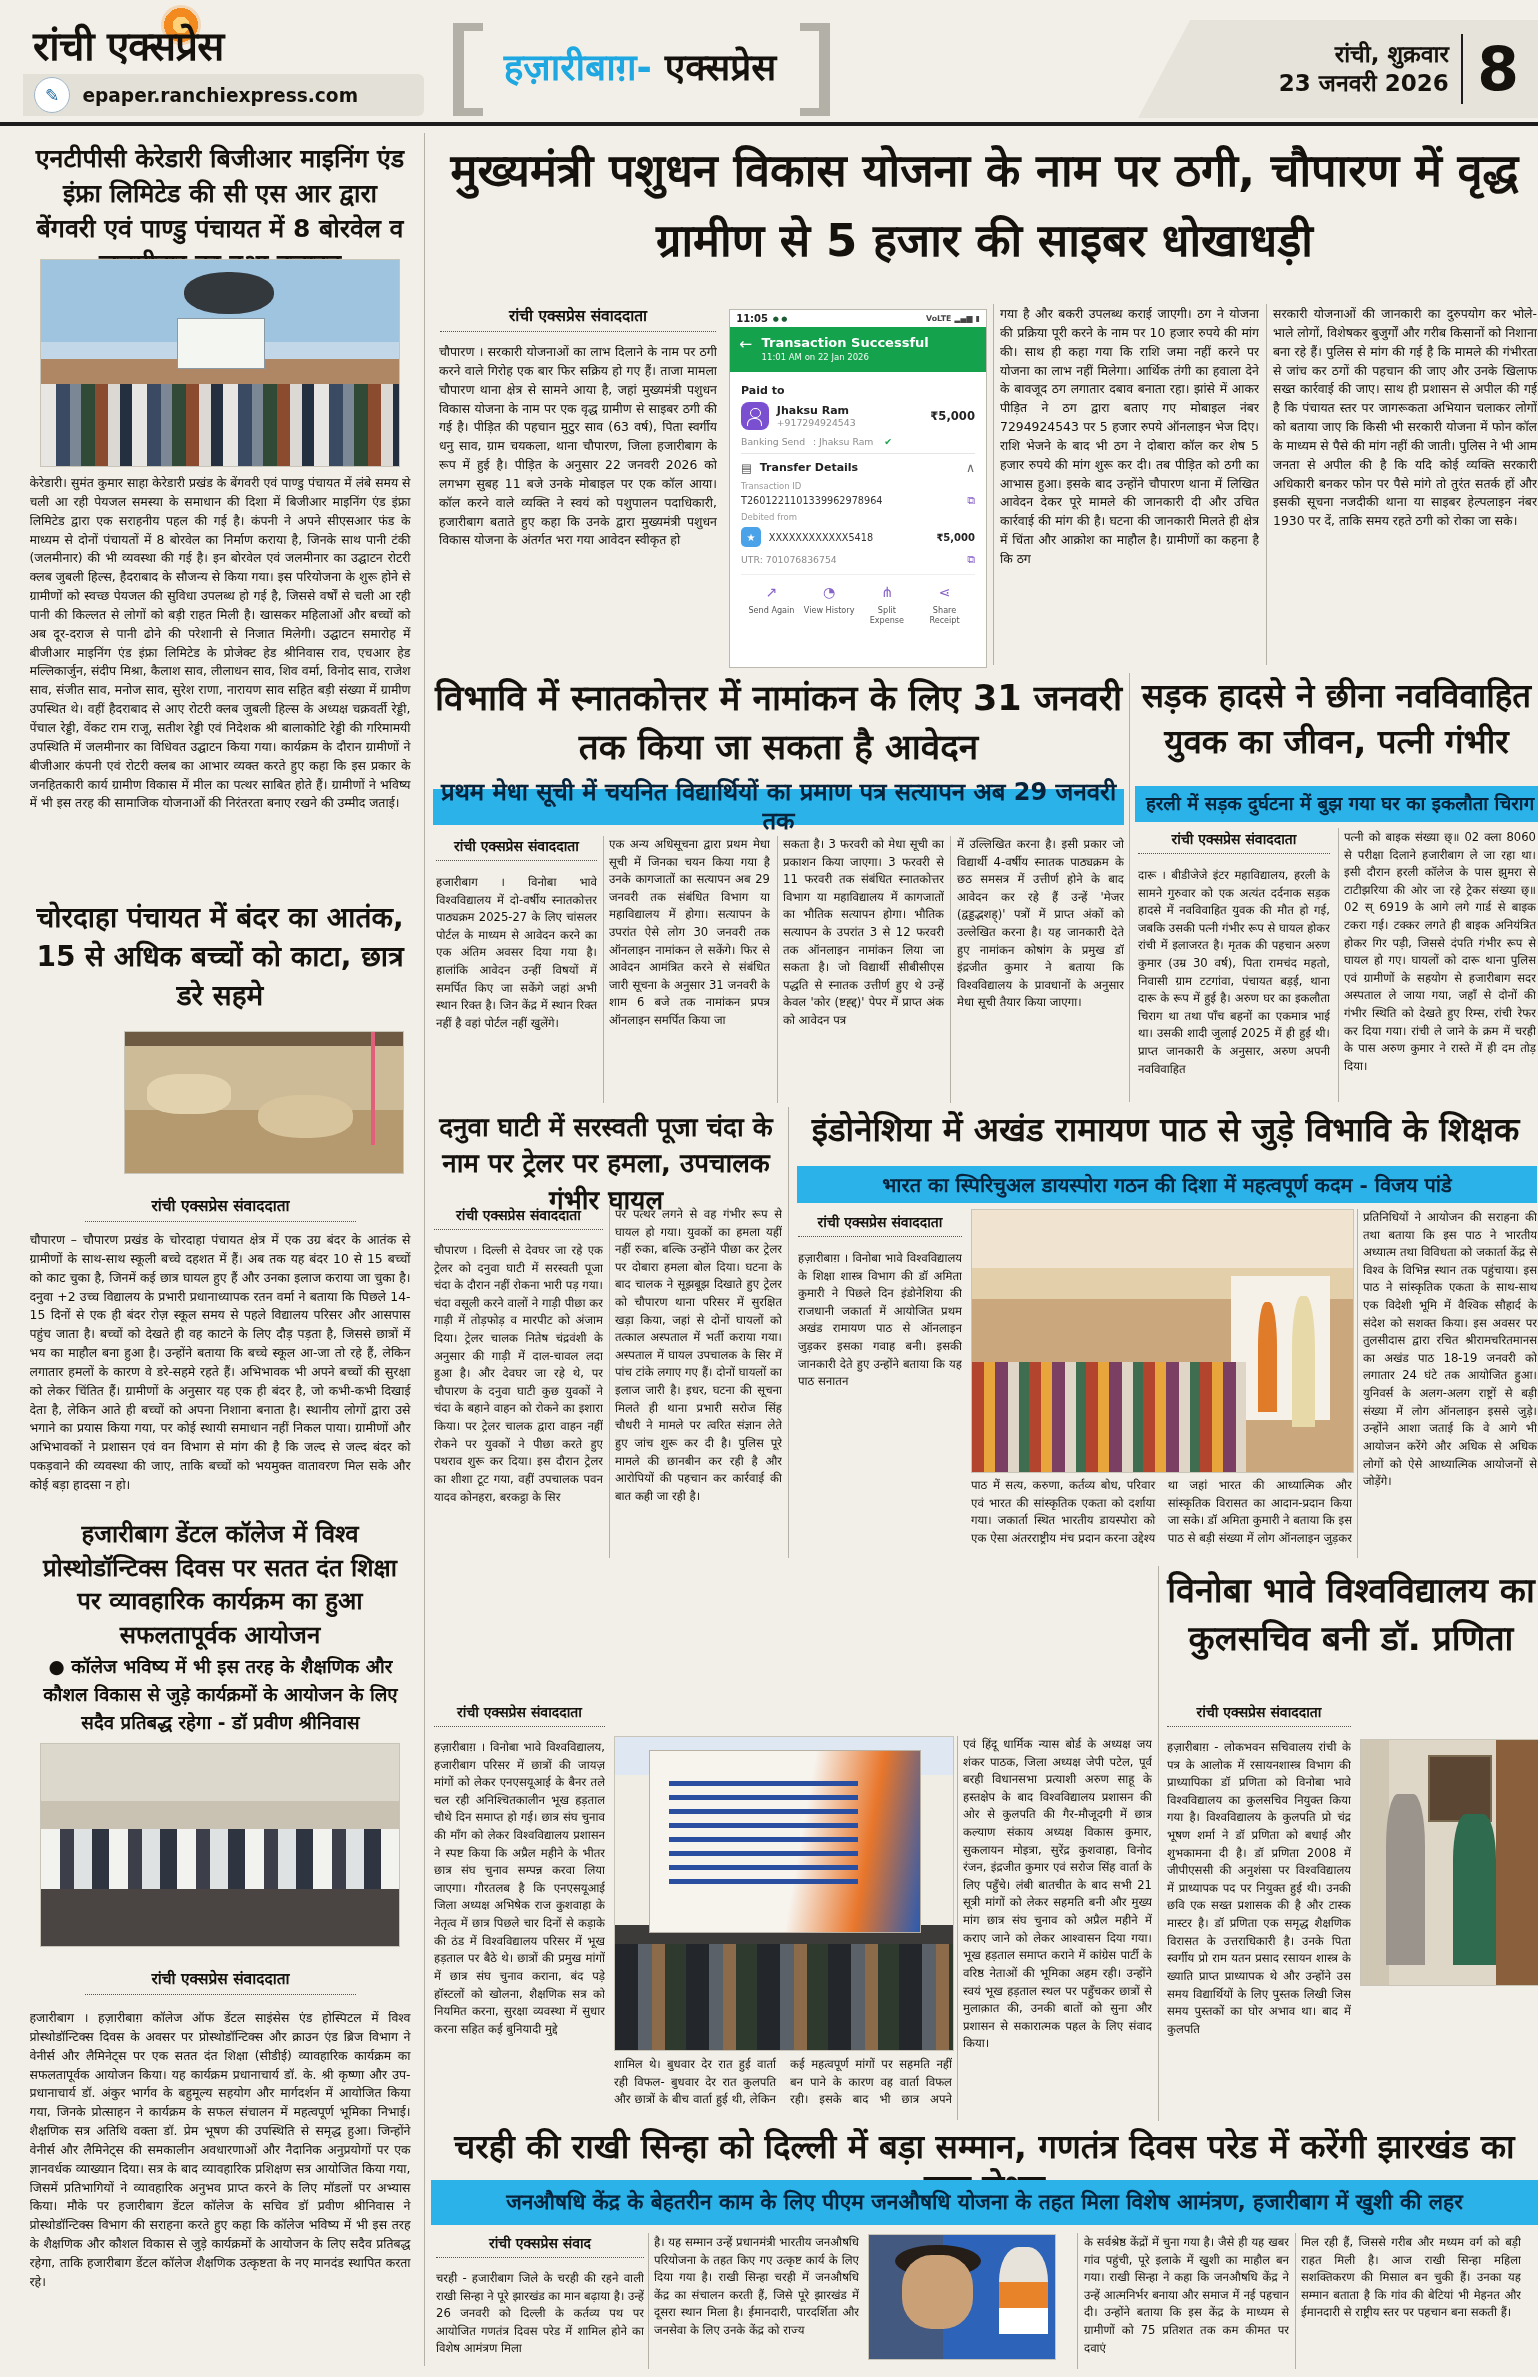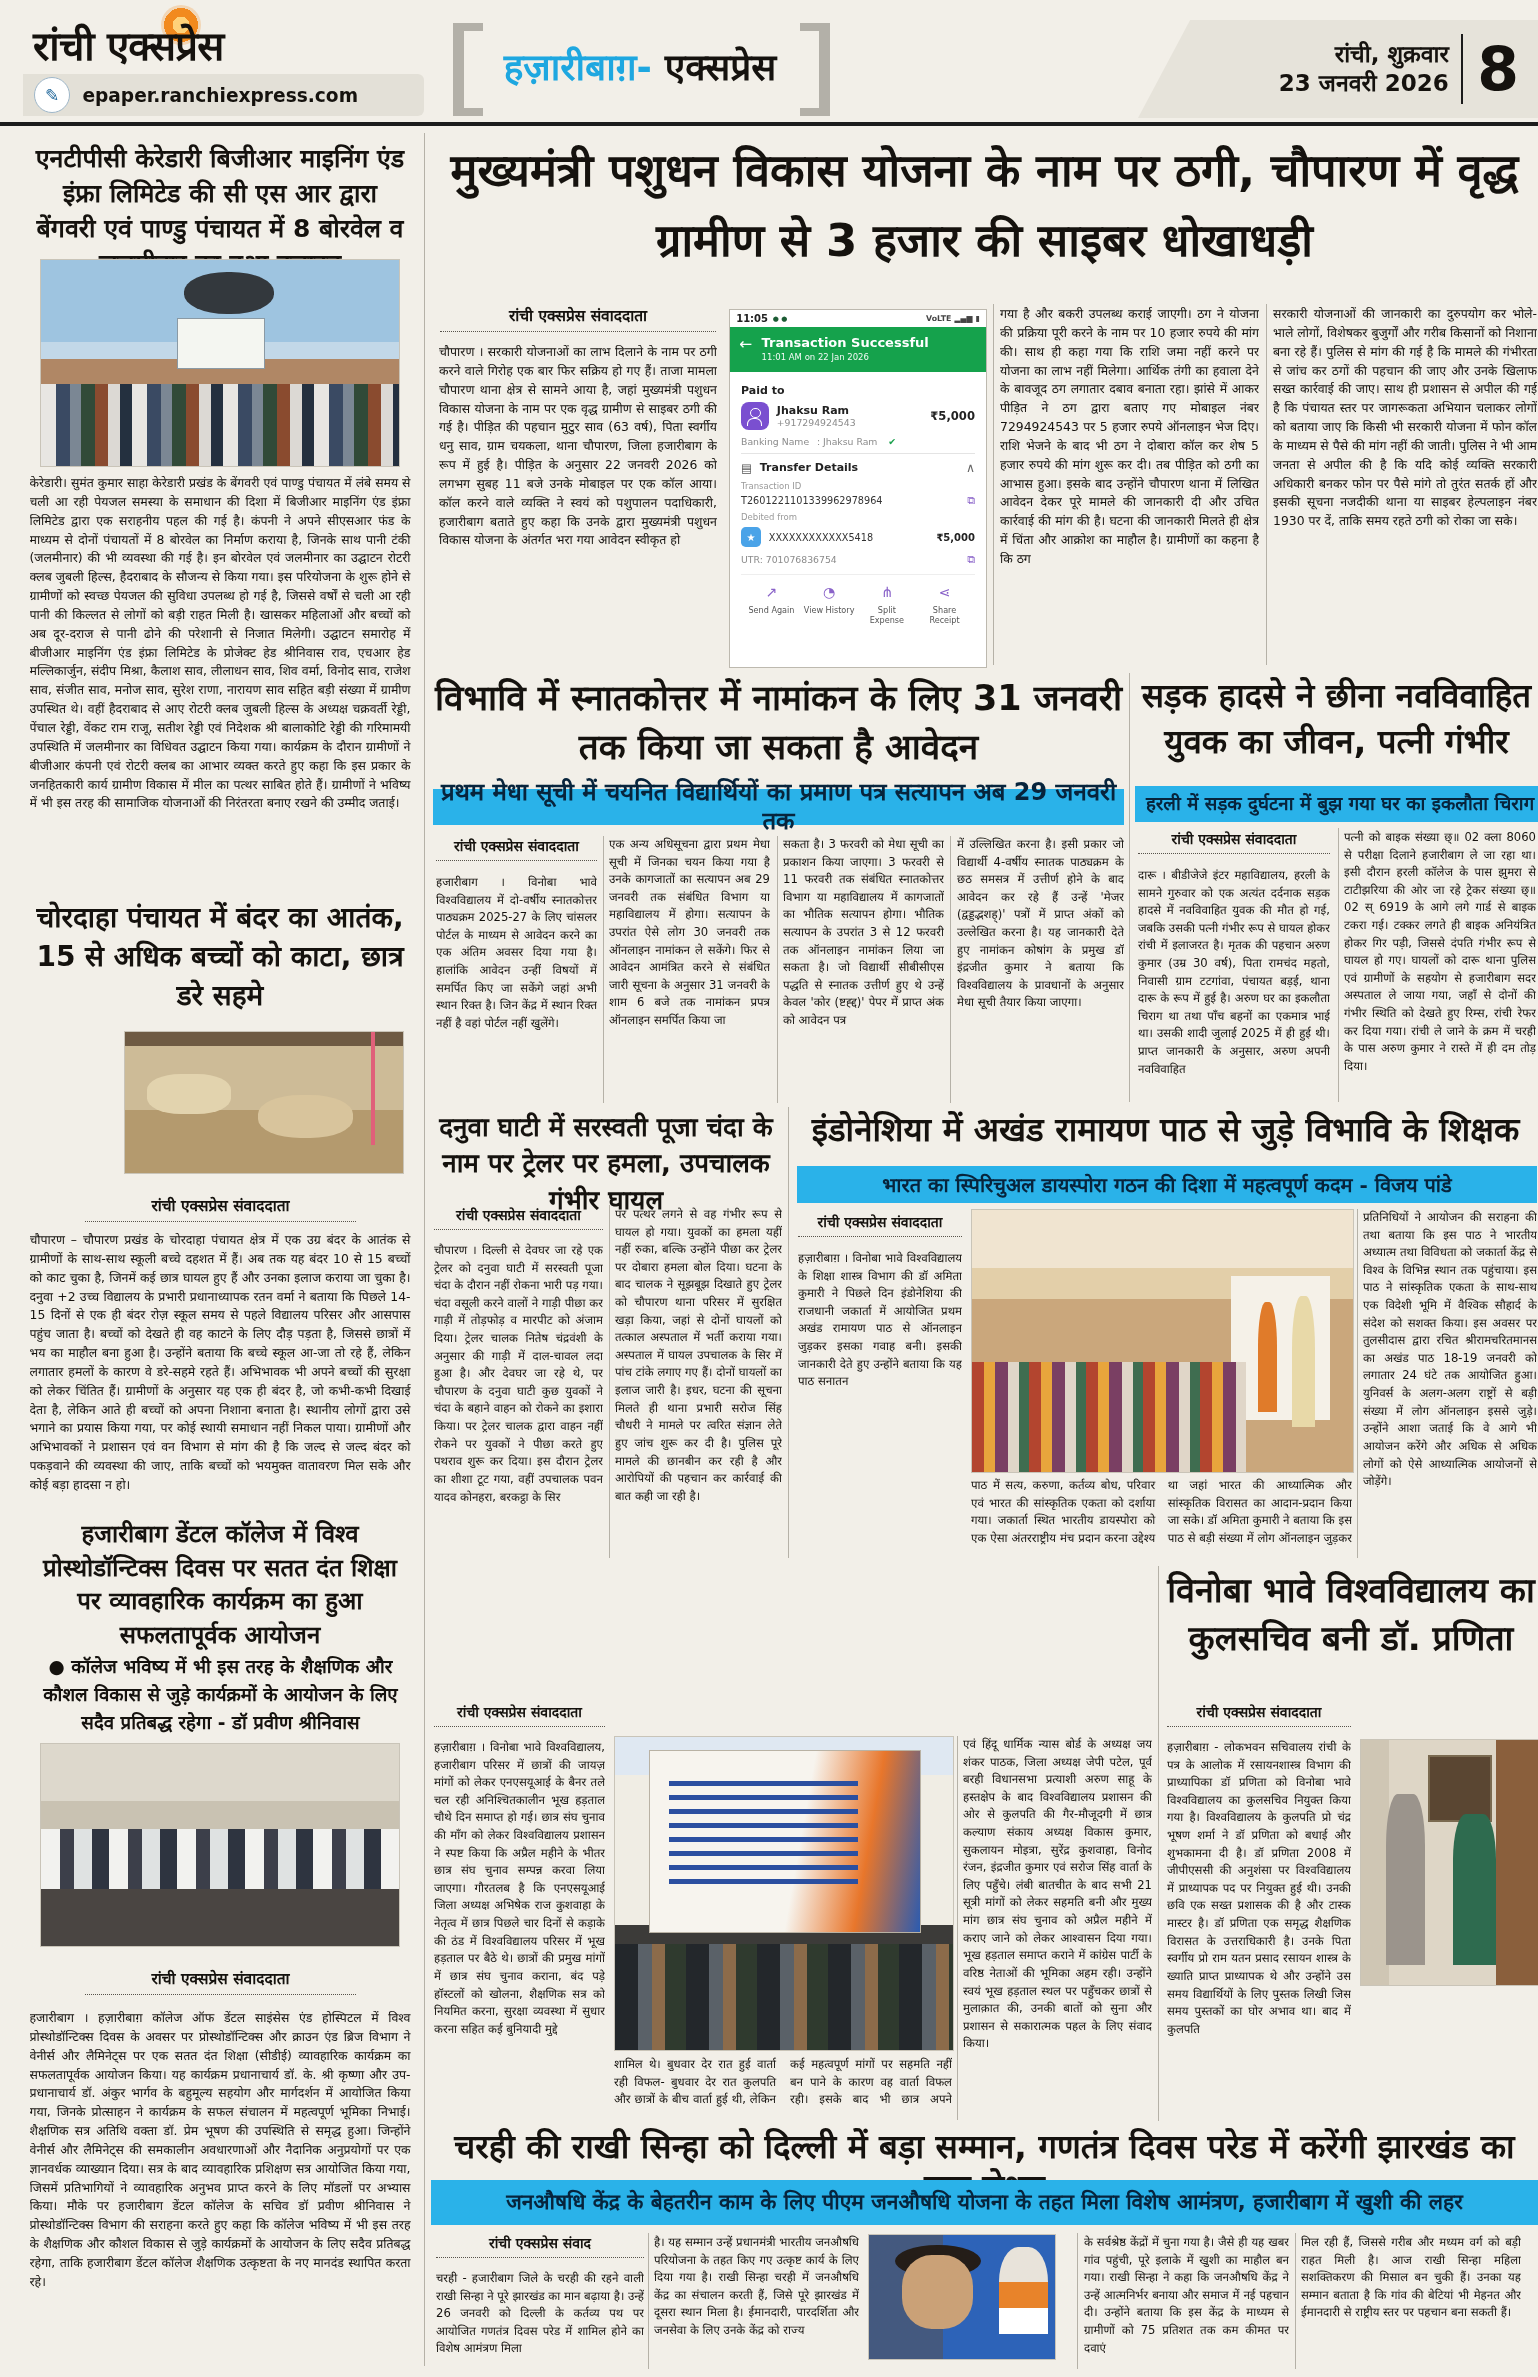--- a/index.html
+++ b/index.html
@@ -151,21 +151,21 @@
   <div class="abs bullet-line" style="left:33px;top:1653px;width:375px;font-size:18.6px;">
     <span>●</span>
     <span>कॉलेज भविष्य में भी इस तरह के शैक्षणिक और कौशल विकास से जुड़े कार्यक्रमों के आयोजन के लिए सदैव प्रतिबद्ध रहेगा - डॉ प्रवीण श्रीनिवास</span>
   </div>
   <div class="photo ph-dental" style="left:40px;top:1743px;width:358px;height:202px;">
     <div class="coats"></div>
   </div>
   <div class="abs byline" style="left:85px;top:1967px;width:271px;">रांची एक्सप्रेस संवाददाता</div>
   <div class="abs bodytxt" style="left:29.5px;top:2009px;width:381px;height:347px;">हजारीबाग । हज़ारीबाग़ कॉलेज ऑफ डेंटल साइंसेस एंड होस्पिटल में विश्व प्रोस्थोडॉन्टिक्स दिवस के अवसर पर प्रोस्थोडॉन्टिक्स और क्राउन एंड ब्रिज विभाग ने वेनीर्स और लैमिनेट्स पर एक सतत दंत शिक्षा (सीडीई) व्यावहारिक कार्यक्रम का सफलतापूर्वक आयोजन किया। यह कार्यक्रम प्रधानाचार्य डॉ. के. श्री कृष्णा और उप-प्रधानाचार्य डॉ. अंकुर भार्गव के बहुमूल्य सहयोग और मार्गदर्शन में आयोजित किया गया, जिनके प्रोत्साहन ने कार्यक्रम के सफल संचालन में महत्वपूर्ण भूमिका निभाई। शैक्षणिक सत्र अतिथि वक्ता डॉ. प्रेम भूषण की उपस्थिति से समृद्ध हुआ। जिन्होंने वेनीर्स और लैमिनेट्स की समकालीन अवधारणाओं और नैदानिक अनुप्रयोगों पर एक ज्ञानवर्धक व्याख्यान दिया। सत्र के बाद व्यावहारिक प्रशिक्षण सत्र आयोजित किया गया, जिसमें प्रतिभागियों ने व्यावहारिक अनुभव प्राप्त करने के लिए मॉडलों पर अभ्यास किया। मौके पर हजारीबाग डेंटल कॉलेज के सचिव डॉ प्रवीण श्रीनिवास ने प्रोस्थोडॉन्टिक्स विभाग की सराहना करते हुए कहा कि कॉलेज भविष्य में भी इस तरह के शैक्षणिक और कौशल विकास से जुड़े कार्यक्रमों के आयोजन के लिए सदैव प्रतिबद्ध रहेगा, ताकि हजारीबाग डेंटल कॉलेज शैक्षणिक उत्कृष्टता के नए मानदंड स्थापित करता रहे।</div>
 
-  <div class="abs headline" style="left:431px;top:136px;width:1107px;font-size:45px;line-height:1.55;">मुख्यमंत्री पशुधन विकास योजना के नाम पर ठगी, चौपारण में वृद्ध ग्रामीण से 3 हजार की साइबर धोखाधड़ी</div>
+  <div class="abs headline" style="left:431px;top:136px;width:1107px;font-size:45px;line-height:1.55;">मुख्यमंत्री पशुधन विकास योजना के नाम पर ठगी, चौपारण में वृद्ध ग्रामीण से 5 हजार की साइबर धोखाधड़ी</div>
   <div class="abs byline" style="left:440px;top:304px;width:276px;">रांची एक्सप्रेस संवाददाता</div>
   <div class="abs bodytxt" style="left:439px;top:343px;width:278px;height:322px;">चौपारण । सरकारी योजनाओं का लाभ दिलाने के नाम पर ठगी करने वाले गिरोह एक बार फिर सक्रिय हो गए हैं। ताजा मामला चौपारण थाना क्षेत्र से सामने आया है, जहां मुख्यमंत्री पशुधन विकास योजना के नाम पर एक वृद्ध ग्रामीण से साइबर ठगी की गई है।  पीड़ित की पहचान मुटुर साव (63 वर्ष), पिता स्वर्गीय धनु साव, ग्राम चयकला, थाना चौपारण, जिला हजारीबाग के रूप में हुई है। पीड़ित के अनुसार 22 जनवरी 2026 को लगभग सुबह 11 बजे उनके मोबाइल पर एक कॉल आया। कॉल करने वाले व्यक्ति ने स्वयं को पशुपालन पदाधिकारी, हजारीबाग बताते हुए कहा कि उनके द्वारा मुख्यमंत्री पशुधन विकास योजना के अंतर्गत भरा गया आवेदन स्वीकृत हो</div>
 
   <div class="phone" style="left:729px;top:309px;width:256px;height:357px;">
     <div class="p-status">
       <span>11:05</span>
       <span style="font-size:7px;color:#1c5c34;">● ●</span>
       <span class="grow"></span>
       <span class="r">
         <span>VoLTE</span>
@@ -187,21 +187,21 @@
             <span class="av-head"></span>
             <span class="av-body"></span>
           </span>
         <div>
           <div class="p-name">Jhaksu Ram</div>
           <div class="p-gray">+917294924543</div>
         </div>
         <div class="p-amt">₹5,000</div>
       </div>
       <div class="p-row" style="margin-top:1.6px;">
-        <span class="p-gray">Banking Name</span>
+        <span class="p-gray">Banking Send</span>
         <span class="p-gray">:  Jhaksu Ram</span>
         <span class="p-check">✔</span>
       </div>
       <div class="p-div"></div>
       <div class="p-row">
         <span class="p-listic">▤</span>
         <span class="p-name">Transfer Details</span>
         <span class="p-chev">∧</span>
       </div>
       <div class="p-tiny">Transaction ID</div>

